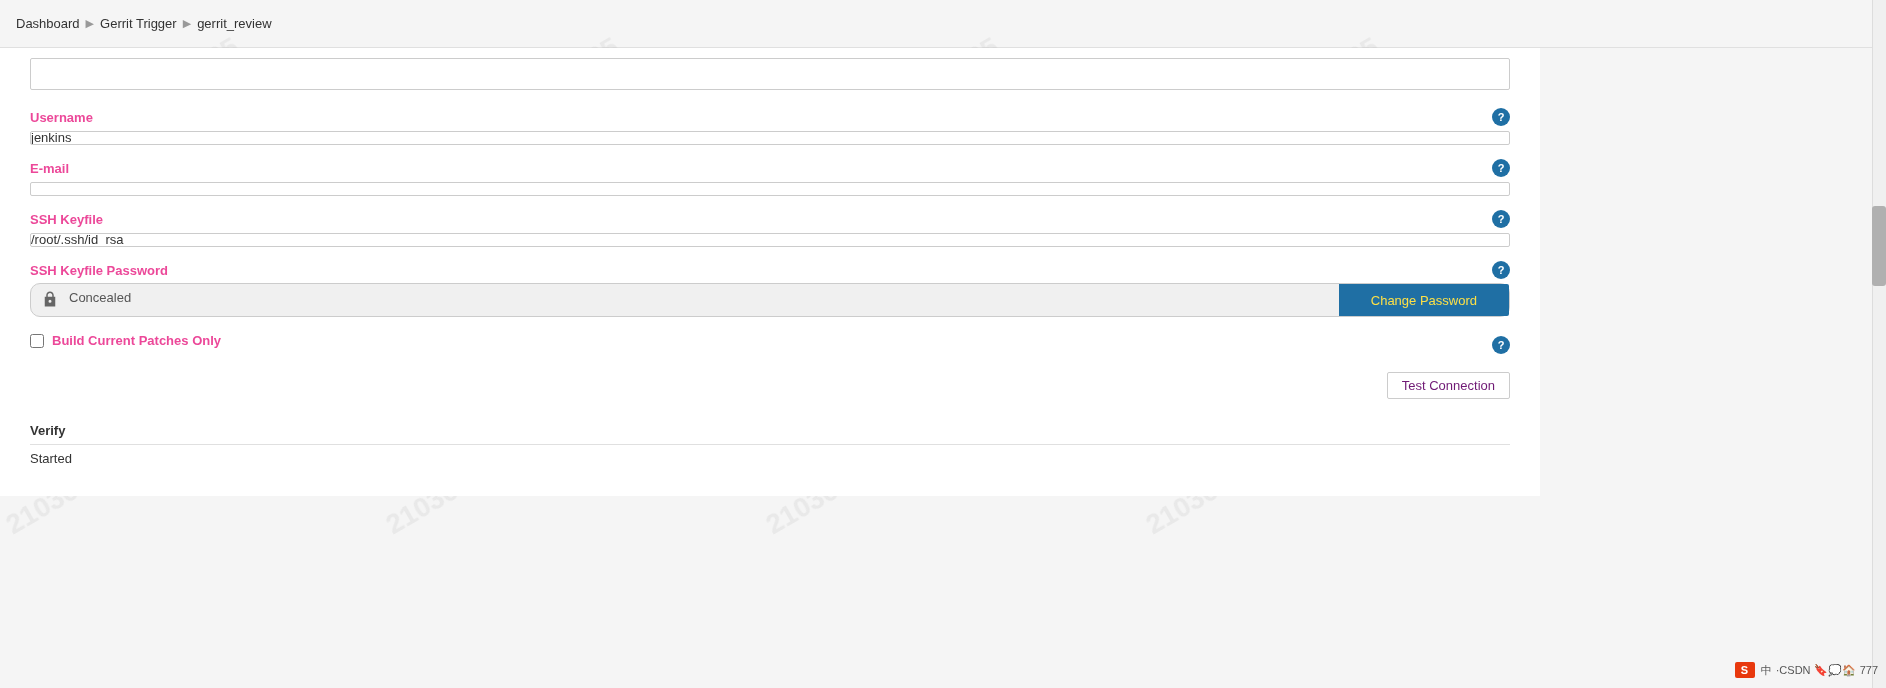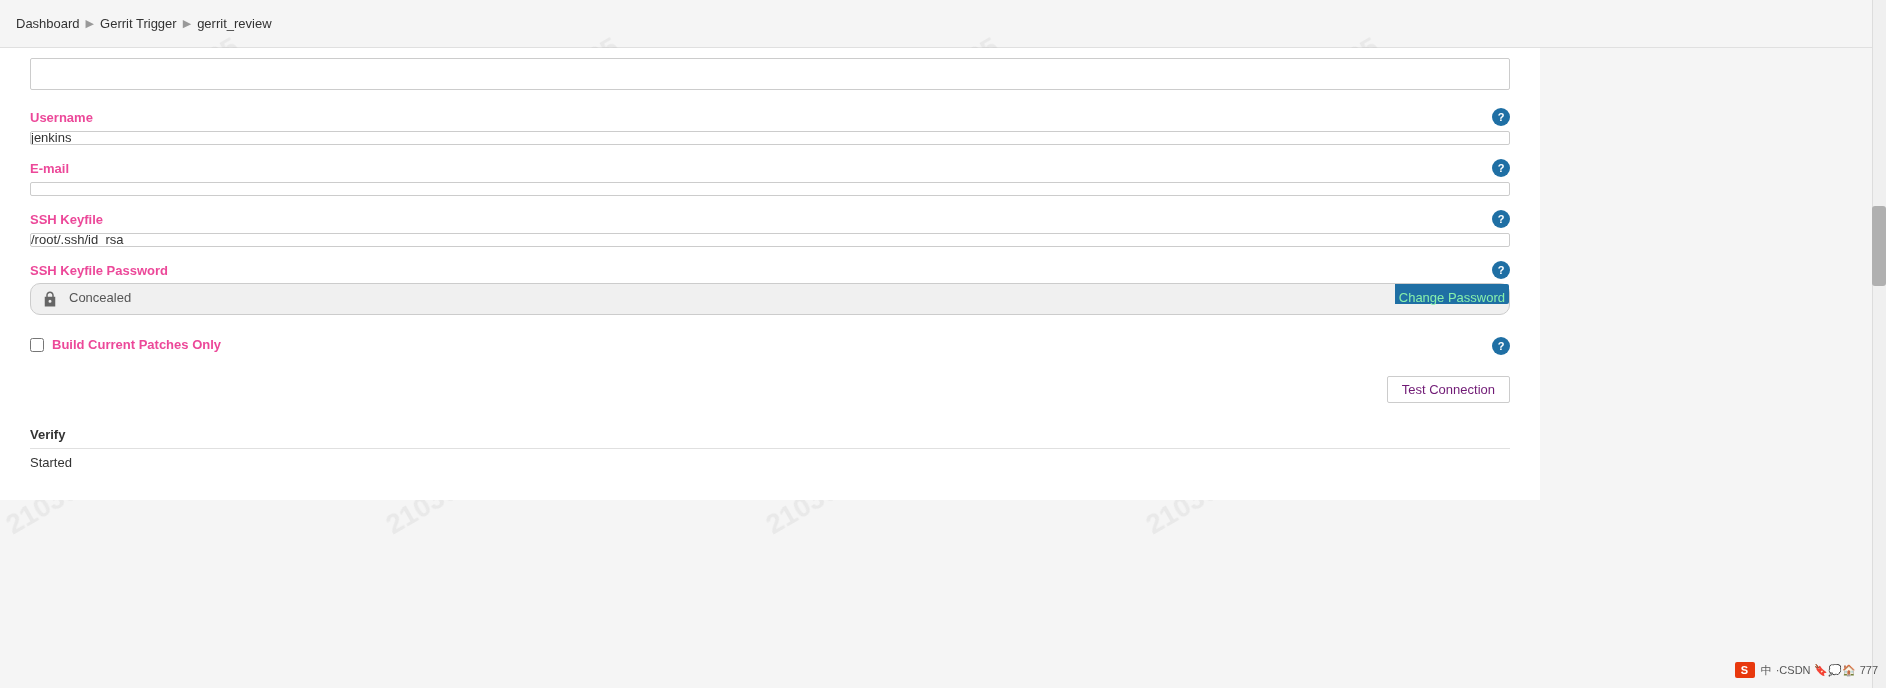--- a/index.html
+++ b/index.html
@@ -156,37 +156,37 @@
       font-size: 13px;
       color: #555;
       padding: 6px 0;
       background: transparent;
       border: none;
       outline: none;
     }
 
     .change-password-btn {
       background: #1f6fa4;
-      color: #86efac;
+      color: #fde047;
       border: none;
-      padding: 6px 4px;
+      padding: 6px 32px;
       font-size: 13px;
       cursor: pointer;
-      height: 20px;
+      height: 32px;
       border-radius: 0 2px 2px 0;
       white-space: nowrap;
       flex-shrink: 0;
     }
 
     .checkbox-row {
       display: flex;
       align-items: center;
       gap: 8px;
       margin-bottom: 14px;
-      margin-top: 12px;
+      margin-top: 6px;
     }
     .checkbox-row input[type="checkbox"] {
       width: 14px;
       height: 14px;
       cursor: pointer;
     }
 
     .test-connection-row {
       display: flex;
       justify-content: flex-end;

